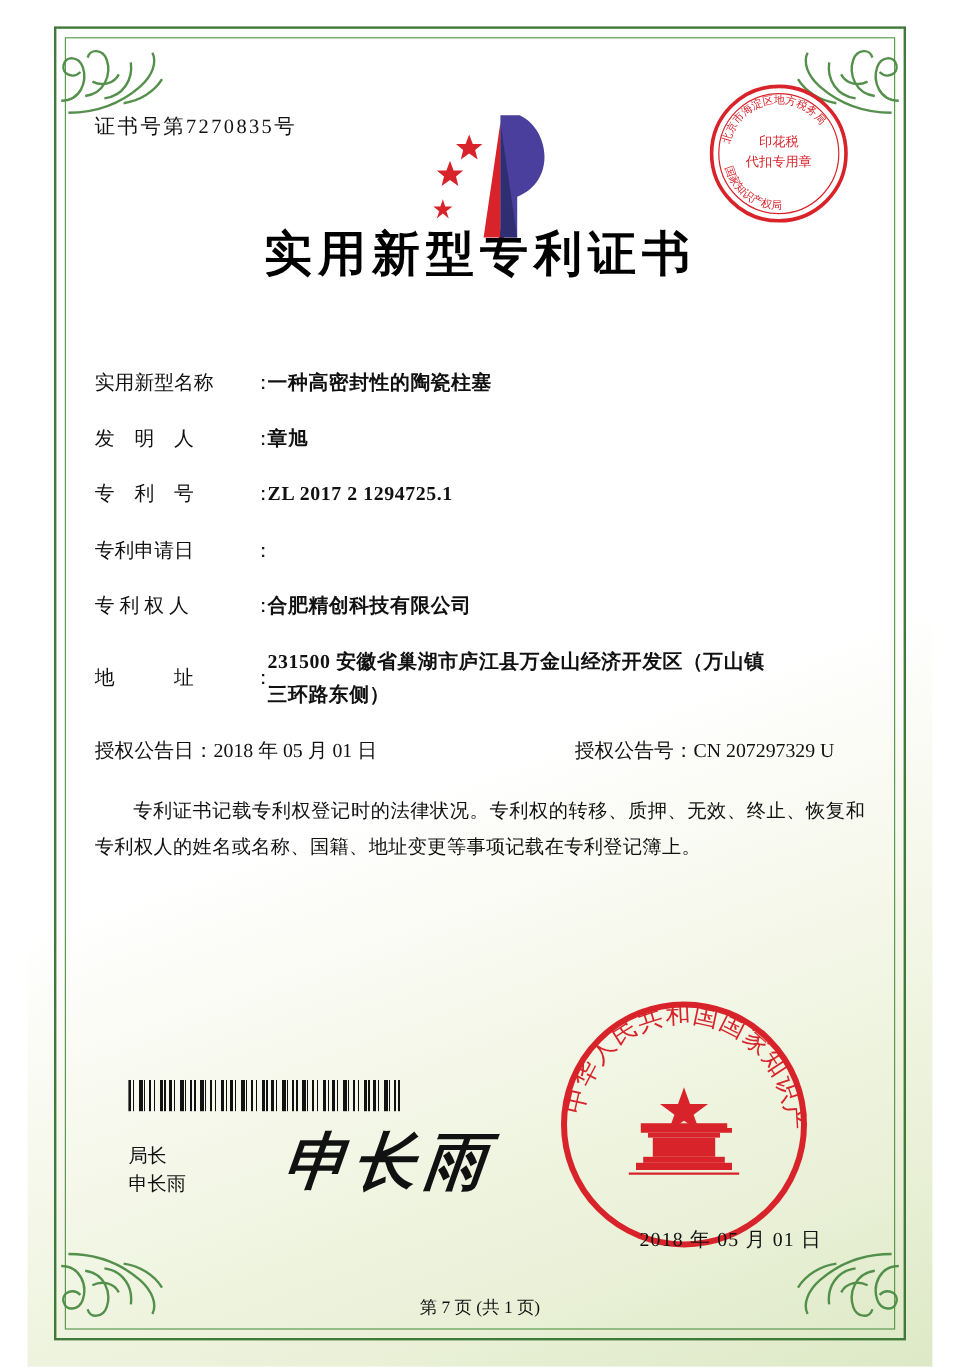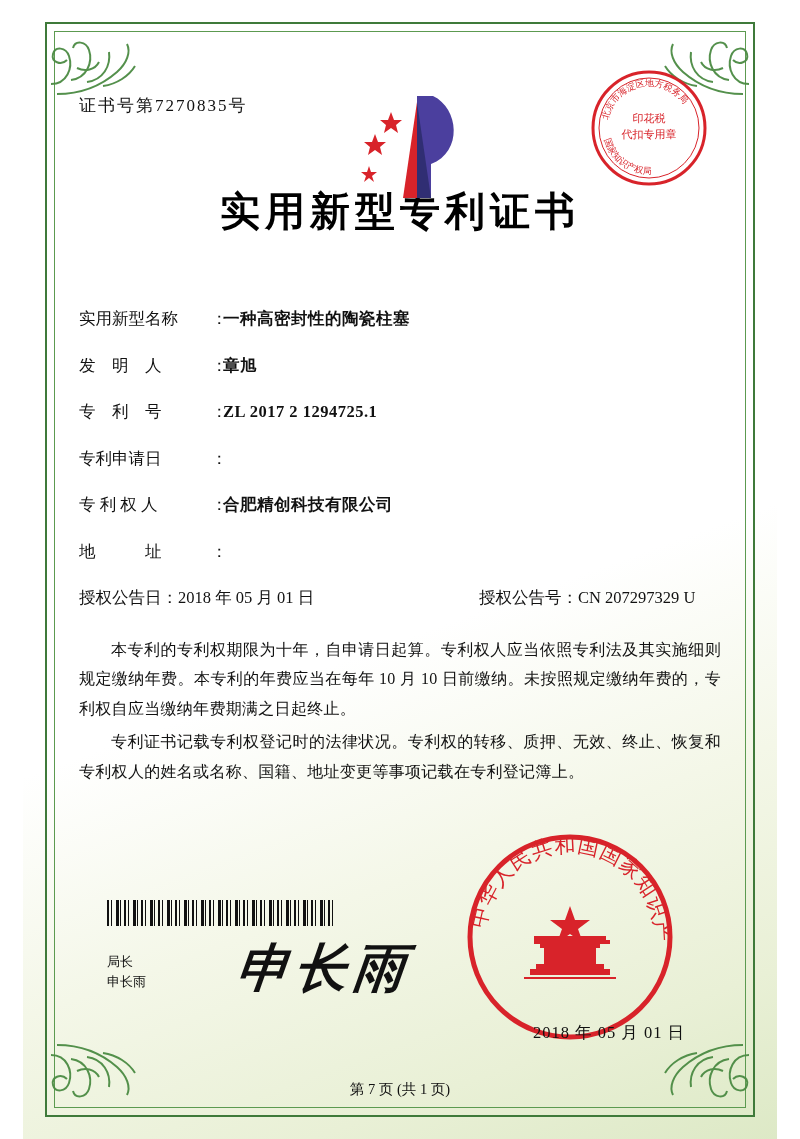--- a/index.html
+++ b/index.html
@@ -157,21 +157,21 @@
   }
 
   
   .sign-area {
     position: absolute;
     left: 28px;
     top: 892px;
     width: 420px;
   }
   .sign-label {
-    font-size: 13px;
+    font-size: 16px;
     line-height: 1.5;
     color: #111;
     display: inline-block;
     vertical-align: top;
   }
   .sign-script {
     position: absolute;
     left: 130px;
     top: -18px;
     font-family: "DejaVu Serif", serif;
@@ -332,39 +332,42 @@
 
       <div class="field-row">
         <span class="f-label">专 利 权 人</span>
         <span class="f-colon">：</span>
         <span class="f-value">合肥精创科技有限公司</span>
       </div>
 
       <div class="field-row">
         <span class="f-label">地　　　址</span>
         <span class="f-colon">：</span>
+        <span class="f-value">
+          <span>231500 安徽省巢湖市庐江县万金山经济开发区（万山镇</span>
+          <span class="sub">三环路东侧）</span>
+        </span>
       </div>
 
       <div class="row-two">
         <span class="half left">
           <span class="l-label">授权公告日</span>
           <span>：</span>
           <span>2018 年 05 月 01 日</span>
         </span>
         <span class="half">
           <span class="l-label">授权公告号</span>
           <span>：</span>
           <span>CN 207297329 U</span>
         </span>
       </div>
 
     </div>
 
     <div class="para-block">
-      <p>本专利的专利权期限为十年，自申请日起算。专利权人应当依照专利法及其实施细则规定缴纳年费。本专利的年费应当在每年 10 月 10 日前缴纳。未按照规定缴纳年费的，专利权自应当缴纳年费期满之日起终止。</p>
       <p>专利证书记载专利权登记时的法律状况。专利权的转移、质押、无效、终止、恢复和专利权人的姓名或名称、国籍、地址变更等事项记载在专利登记簿上。</p>
     </div>
 
     <div class="barcode"></div>
 
     <div class="sign-area">
       <span class="sign-label">
         <span>局长</span><br>
         <span>申长雨</span>
       </span>

